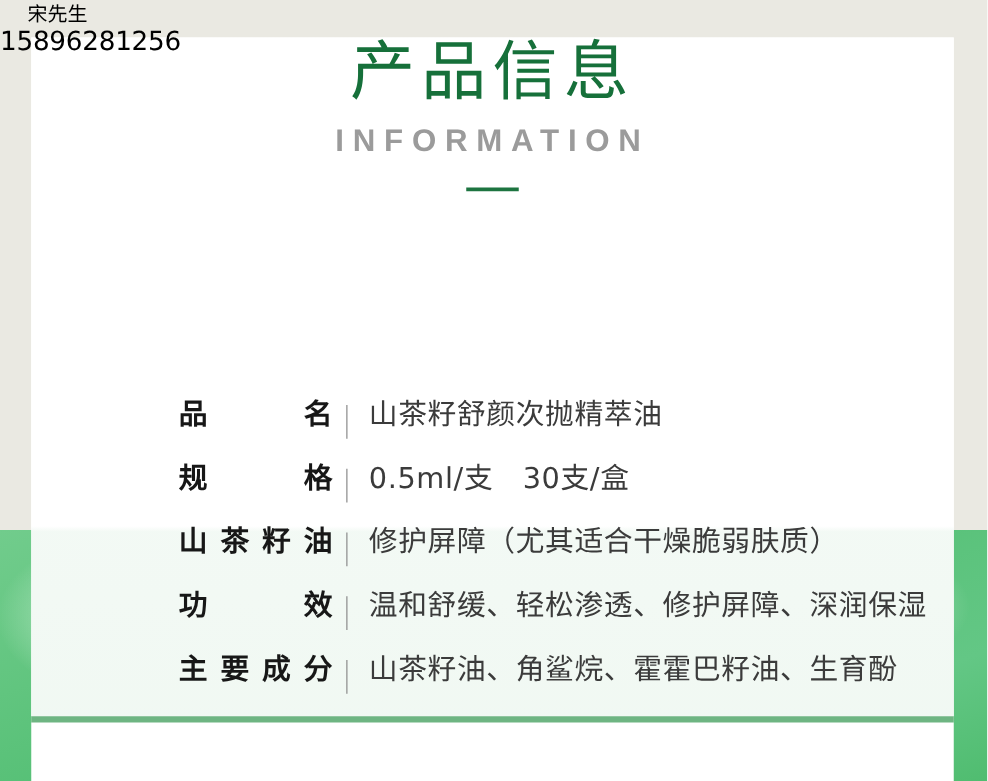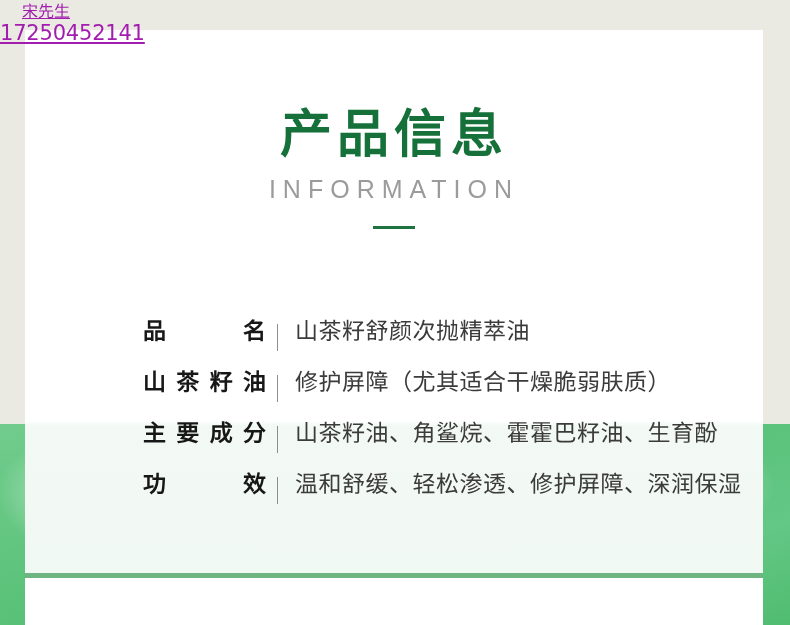--- a/index.html
+++ b/index.html
@@ -88,34 +88,33 @@
   
   .header {
     position: absolute;
     left: 0;
     top: 0;
     width: 738px;
     text-align: center;
   }
   .title-cn {
     margin: 0;
-    padding-top: 76px;
     font-size: 52px;
     line-height: 1.08;
-    font-weight: 700;
+    font-weight: 400;
     letter-spacing: 5px;
     color: #16703a;
     font-family: "DejaVu Sans", "Liberation Sans", sans-serif;
   }
   .title-en {
     margin: 0;
     padding-top: 14px;
     font-size: 25px;
     line-height: 1.1;
-    font-weight: 400;
+    font-weight: 700;
     letter-spacing: 7px;
     color: #9b9b9b;
     font-family: "Liberation Sans", sans-serif;
   }
   .title-rule {
     margin: 22px auto 0 auto;
     width: 42px;
     height: 3px;
     background: #1d7440;
   }
@@ -162,25 +161,24 @@
     font-family: "DejaVu Sans", "Liberation Sans", sans-serif;
     white-space: nowrap;
   }
 
   
   .watermark {
     position: absolute;
     left: 0;
     top: 0;
     width: 200px;
-    color: #a21caf;
+    color: #000000;
     font-family: "DejaVu Sans", "Liberation Sans", sans-serif;
     line-height: 1.0;
     z-index: 9;
-    text-decoration: underline;
   }
   .watermark-name {
     margin: 0;
     padding: 4px 0 0 22px;
     font-size: 16px;
     font-weight: 400;
   }
   .watermark-phone {
     margin: 0;
     padding: 3px 0 0 0px;
@@ -211,42 +209,47 @@
     </div>
 
     <div class="spec-list">
 
       <div class="spec-row">
         <div class="spec-label">品名</div>
         <div class="spec-divider"></div>
         <div class="spec-value">山茶籽舒颜次抛精萃油</div>
       </div>
 
+      <div class="spec-row">
+        <div class="spec-label">规格</div>
+        <div class="spec-divider"></div>
+        <div class="spec-value">0.5ml/支　30支/盒</div>
+      </div>
 
       <div class="spec-row">
         <div class="spec-label">山茶籽油</div>
         <div class="spec-divider"></div>
         <div class="spec-value">修护屏障（尤其适合干燥脆弱肤质）</div>
       </div>
 
       <div class="spec-row">
+        <div class="spec-label">功效</div>
+        <div class="spec-divider"></div>
+        <div class="spec-value">温和舒缓、轻松渗透、修护屏障、深润保湿</div>
+      </div>
+
+      <div class="spec-row">
         <div class="spec-label">主要成分</div>
         <div class="spec-divider"></div>
         <div class="spec-value">山茶籽油、角鲨烷、霍霍巴籽油、生育酚</div>
-      </div>
-
-      <div class="spec-row">
-        <div class="spec-label">功效</div>
-        <div class="spec-divider"></div>
-        <div class="spec-value">温和舒缓、轻松渗透、修护屏障、深润保湿</div>
       </div>
 
     </div>
   </div>
 
   <div class="card-underline"></div>
 
   <div class="watermark">
     <div class="watermark-name">宋先生</div>
-    <div class="watermark-phone">17250452141</div>
+    <div class="watermark-phone">15896281256</div>
   </div>
 
 </div>
 
 </body></html>

